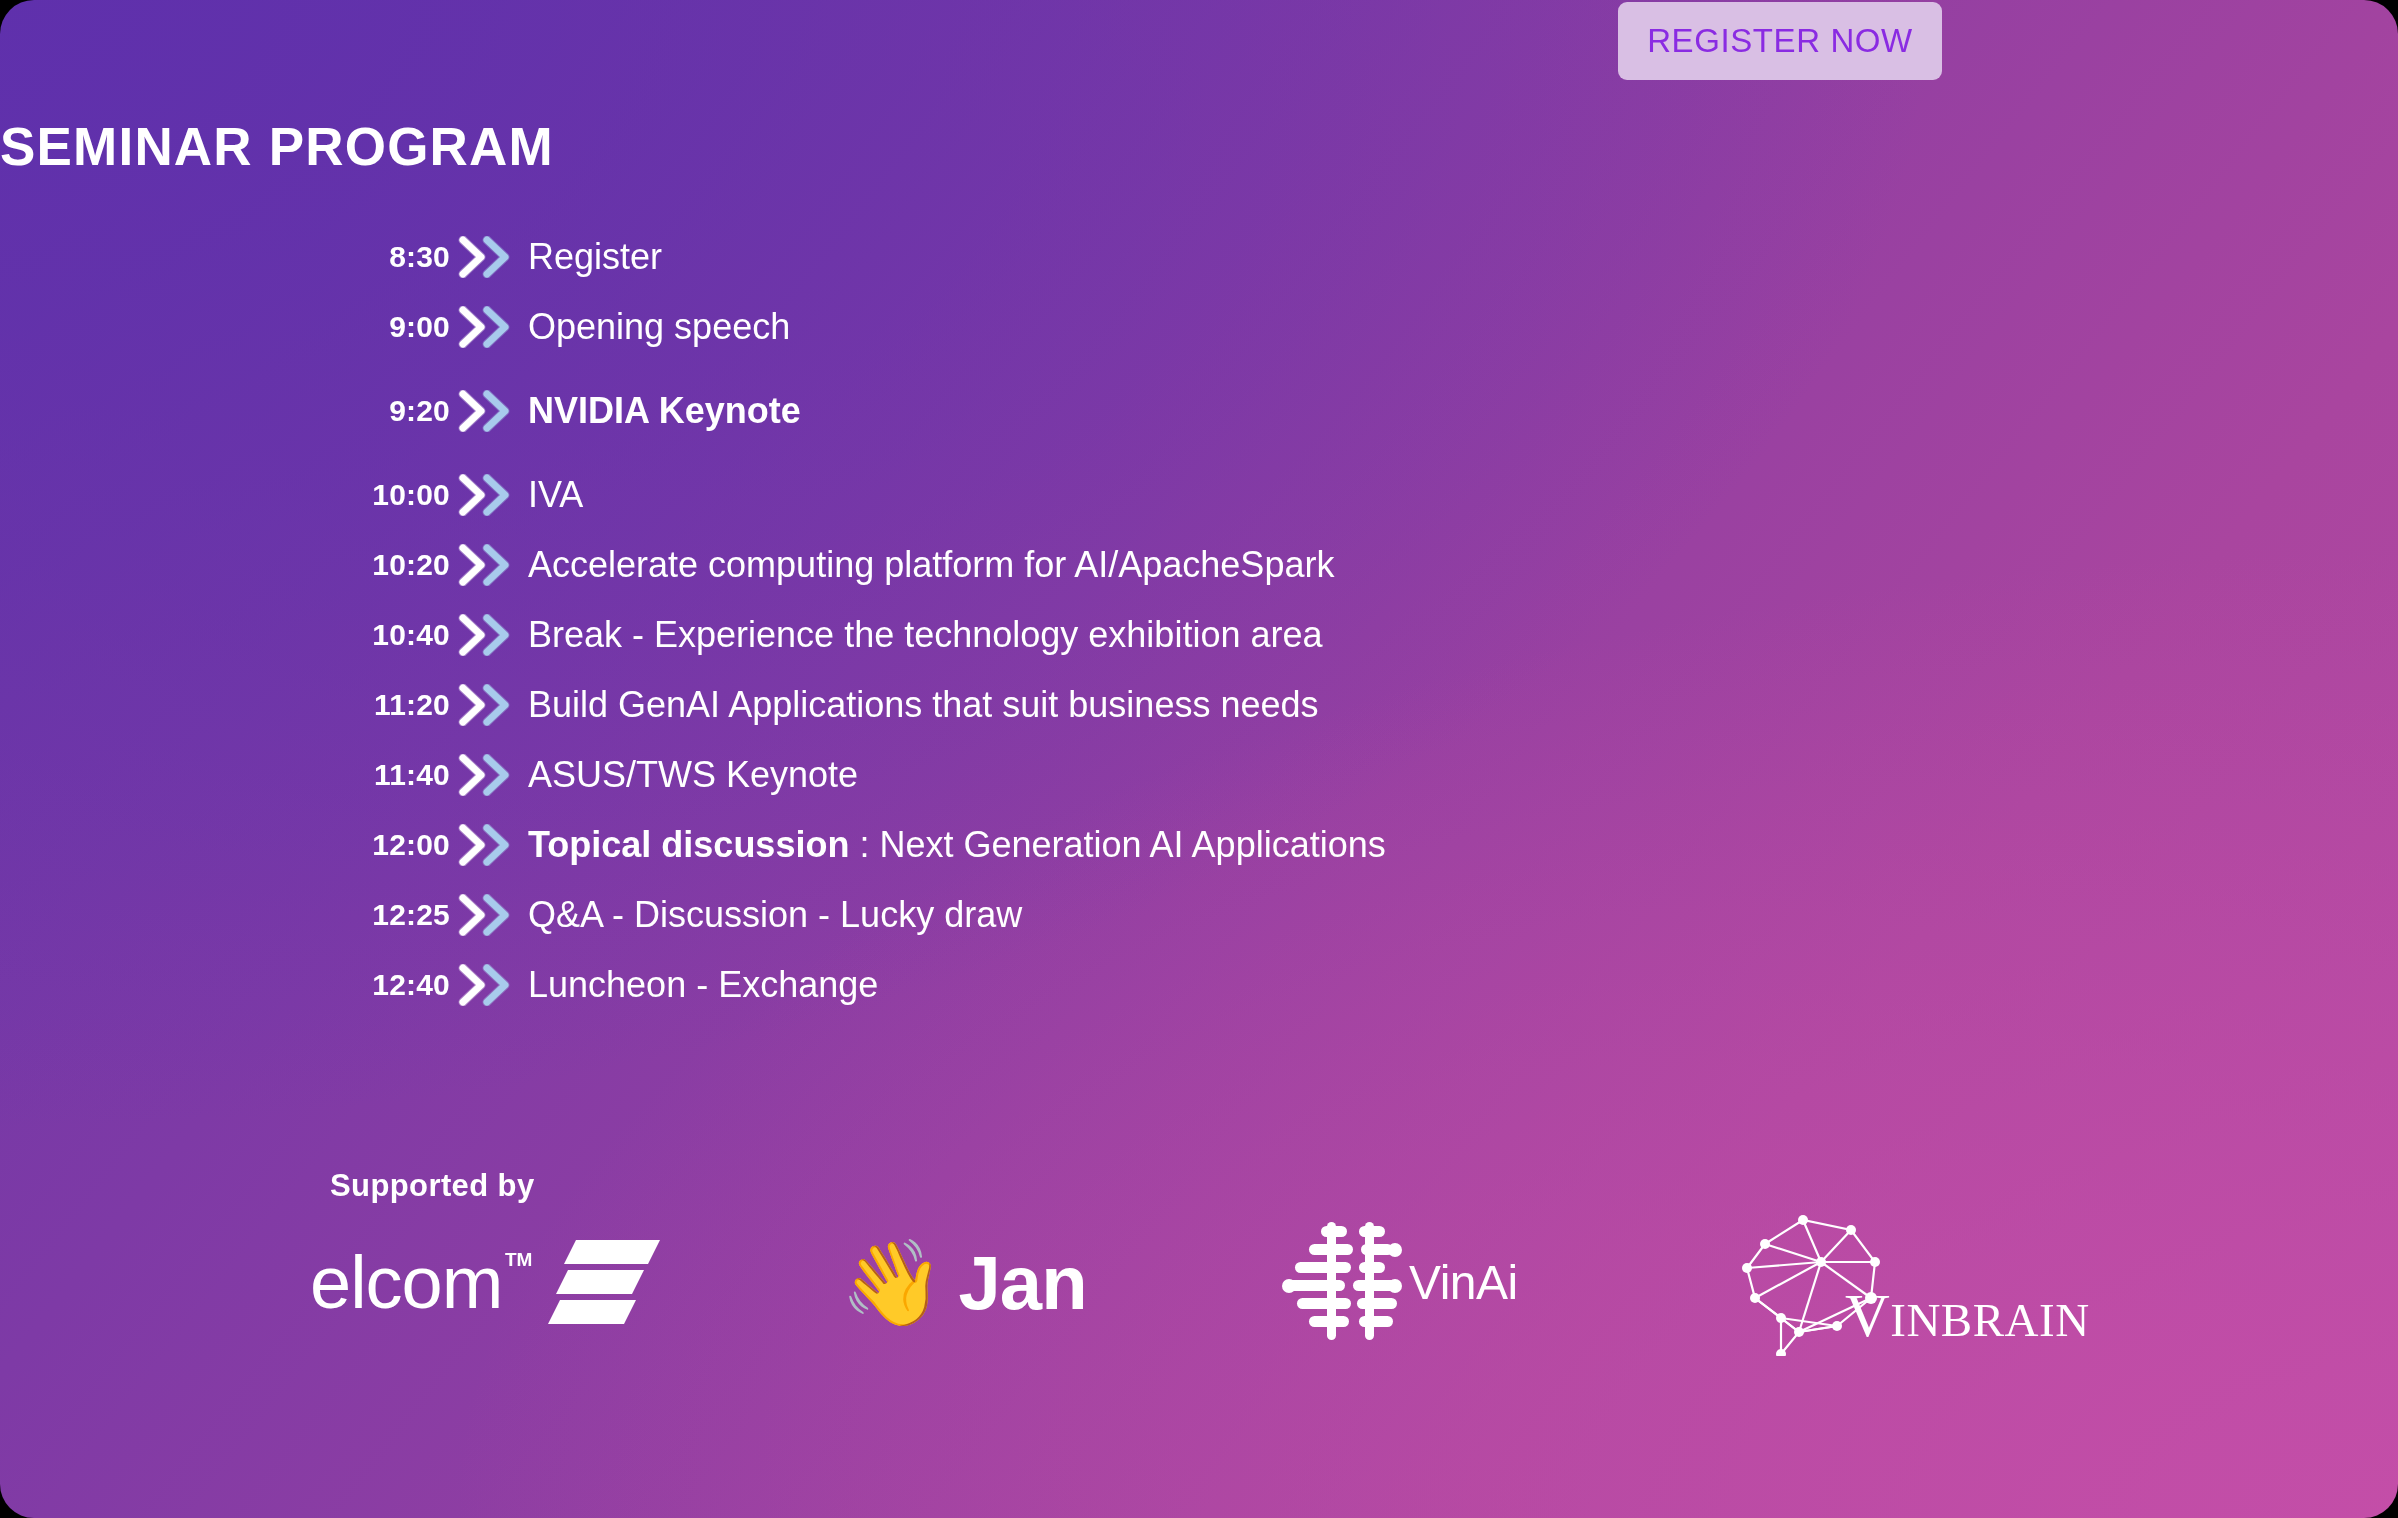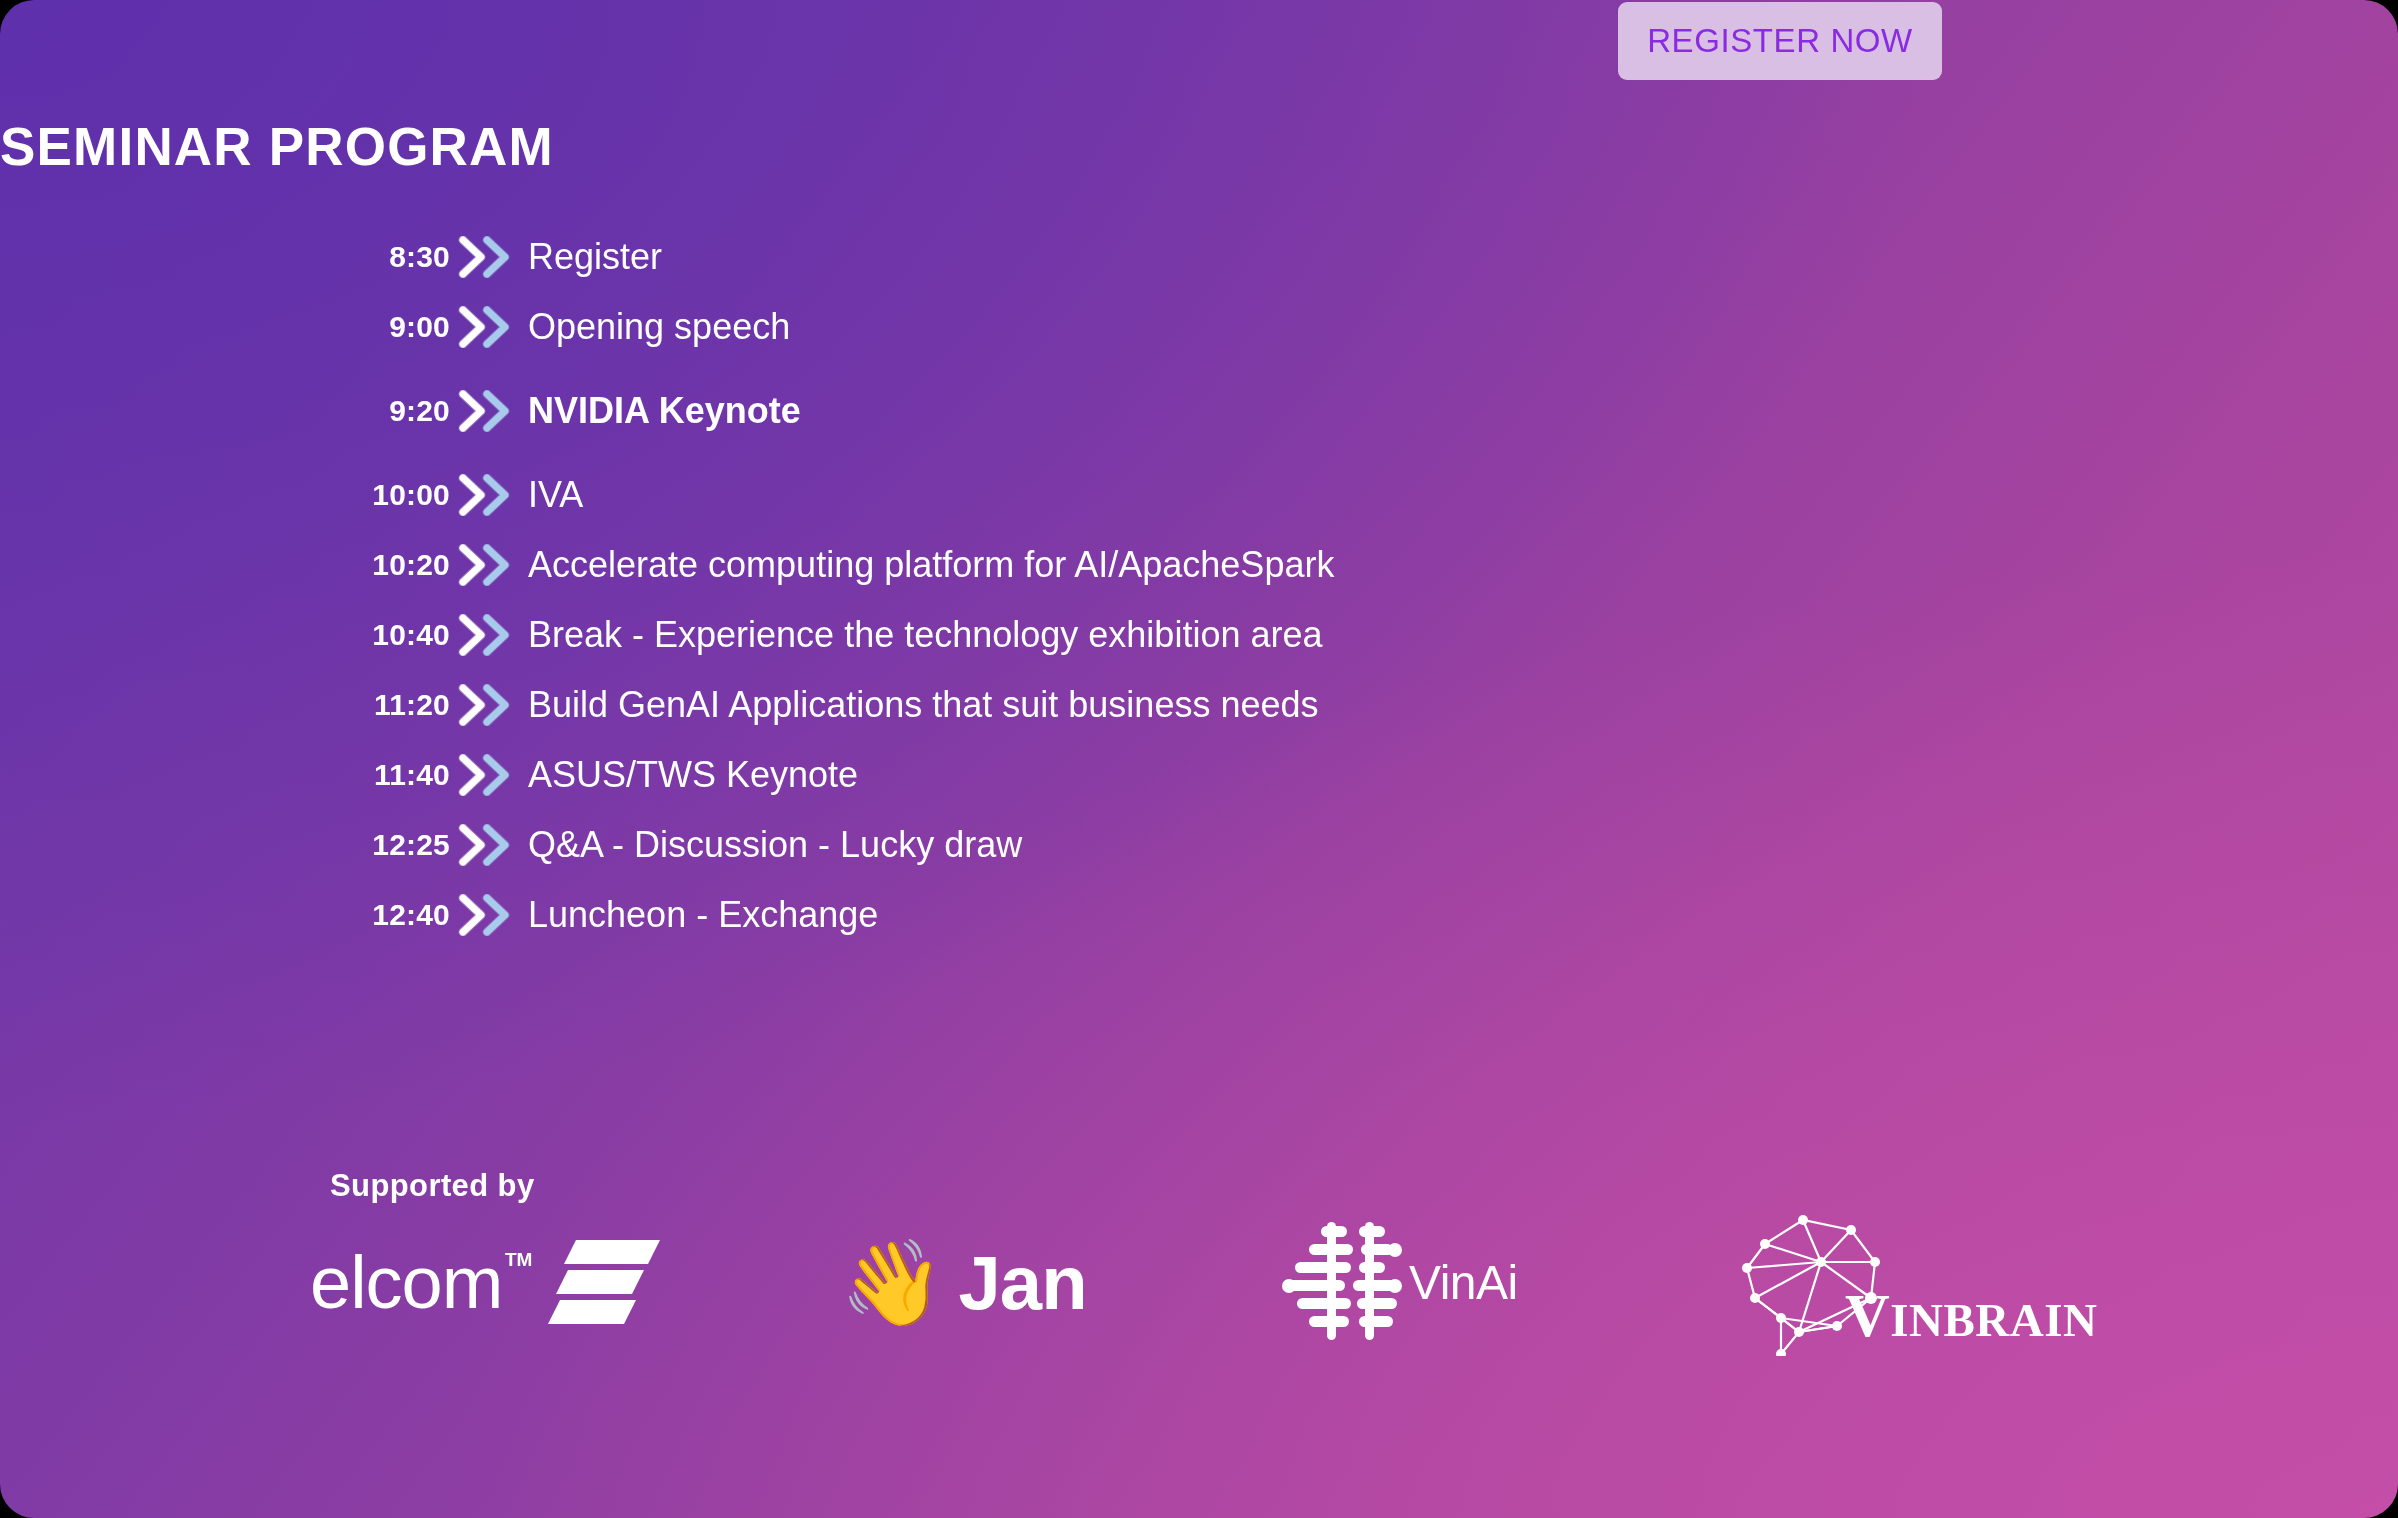--- a/index.html
+++ b/index.html
@@ -168,21 +168,21 @@
     font-weight: 400;
     letter-spacing: -0.5px;
     line-height: 1;
     margin-left: 6px;
   }
 
   .vinbrain-word {
     color: #ffffff;
     font-family: "Liberation Serif", serif;
     font-size: 47px;
-    font-weight: bold;
+    font-weight: normal;
     letter-spacing: 0.5px;
     line-height: 1;
     margin-left: -52px;
     margin-top: 64px;
   }
   .vinbrain-word .cap { font-size: 62px; }
 </style>
 </head>
 <body>
 
@@ -296,20 +296,34 @@
         <div class="chev">
           <svg width="58" height="42" viewBox="0 0 58 42">
             <path d="M6,4 L24,21 L6,38" stroke="#ffffff" stroke-width="9" stroke-linecap="round" stroke-linejoin="round" fill="none" opacity="0.35"></path>
             <path d="M6,4 L24,21 L6,38" stroke="#ffffff" stroke-width="7" stroke-linecap="round" stroke-linejoin="round" fill="none"></path>
             <path d="M30,4 L48,21 L30,38" stroke="#a8cbec" stroke-width="9" stroke-linecap="round" stroke-linejoin="round" fill="none" opacity="0.35"></path>
             <path d="M30,4 L48,21 L30,38" stroke="#a8cbec" stroke-width="7" stroke-linecap="round" stroke-linejoin="round" fill="none"></path>
           </svg>
         </div>
         <div class="desc">
           <span class="main"><span>ASUS/TWS Keynote</span></span>
+        </div>
+      </div>
+      <div class="row">
+        <div class="time">12:00</div>
+        <div class="chev">
+          <svg width="58" height="42" viewBox="0 0 58 42">
+            <path d="M6,4 L24,21 L6,38" stroke="#ffffff" stroke-width="9" stroke-linecap="round" stroke-linejoin="round" fill="none" opacity="0.35"></path>
+            <path d="M6,4 L24,21 L6,38" stroke="#ffffff" stroke-width="7" stroke-linecap="round" stroke-linejoin="round" fill="none"></path>
+            <path d="M30,4 L48,21 L30,38" stroke="#a8cbec" stroke-width="9" stroke-linecap="round" stroke-linejoin="round" fill="none" opacity="0.35"></path>
+            <path d="M30,4 L48,21 L30,38" stroke="#a8cbec" stroke-width="7" stroke-linecap="round" stroke-linejoin="round" fill="none"></path>
+          </svg>
+        </div>
+        <div class="desc">
+          <span class="main"><span class="b">Topical discussion</span><span> : Next Generation AI Applications</span></span>
         </div>
       </div>
       <div class="row">
         <div class="time">12:25</div>
         <div class="chev">
           <svg width="58" height="42" viewBox="0 0 58 42">
             <path d="M6,4 L24,21 L6,38" stroke="#ffffff" stroke-width="9" stroke-linecap="round" stroke-linejoin="round" fill="none" opacity="0.35"></path>
             <path d="M6,4 L24,21 L6,38" stroke="#ffffff" stroke-width="7" stroke-linecap="round" stroke-linejoin="round" fill="none"></path>
             <path d="M30,4 L48,21 L30,38" stroke="#a8cbec" stroke-width="9" stroke-linecap="round" stroke-linejoin="round" fill="none" opacity="0.35"></path>
             <path d="M30,4 L48,21 L30,38" stroke="#a8cbec" stroke-width="7" stroke-linecap="round" stroke-linejoin="round" fill="none"></path>

